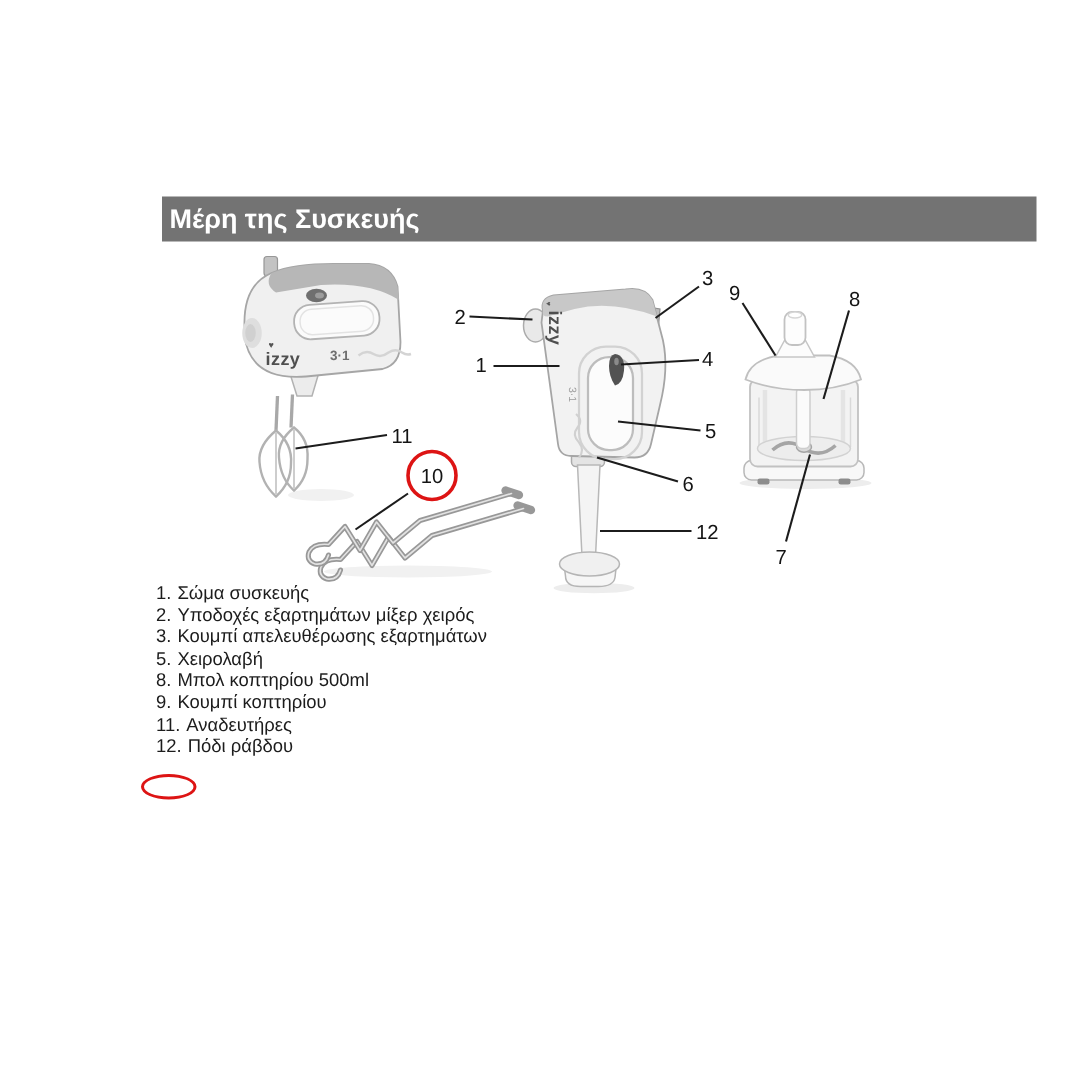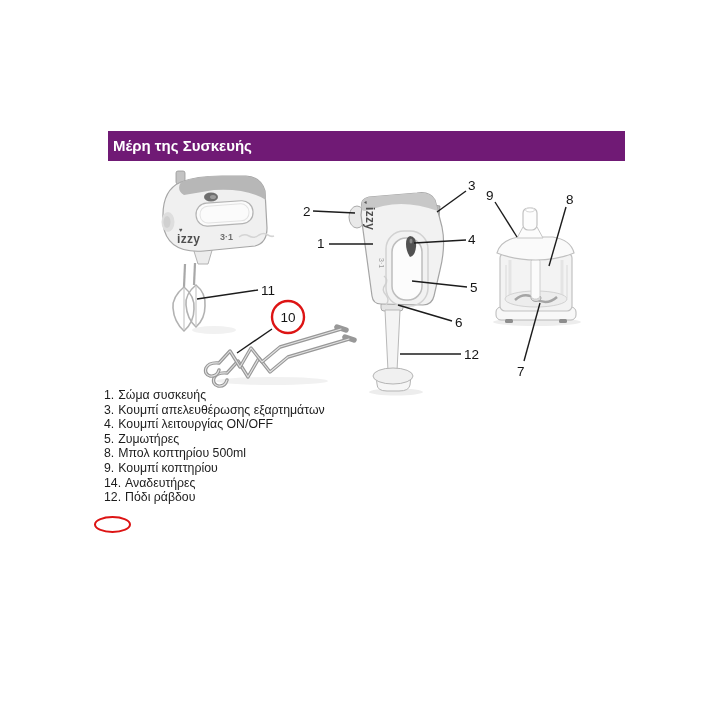--- a/index.html
+++ b/index.html
@@ -1,22 +1,22 @@
 <!DOCTYPE html>
 <html><head>
 <meta charset="utf-8">
 <style>
   html,body{margin:0;padding:0;}
   body{
     width:720px;height:720px;position:relative;background:#ffffff;overflow:hidden;
     font-family:"Liberation Sans","DejaVu Sans",sans-serif;
   }
   .header-bar{
-    position:absolute;left:108px;top:131px;width:517px;height:30px;
-    background:#701a75;color:#ffffff;font-weight:bold;font-size:15px;
+    position:absolute;left:108px;top:131px;width:583px;height:30px;
+    background:#737373;color:#ffffff;font-weight:bold;font-size:18px;
     line-height:30px;padding-left:5px;box-sizing:border-box;
   }
   svg.fig{position:absolute;left:0;top:0;}
   svg text{font-family:"Liberation Sans","DejaVu Sans",sans-serif;}
   .callout-label{font-size:13.5px;fill:#141414;}
   .parts-list{
     position:absolute;left:104px;top:388px;color:#1c1c1c;
     font-size:12.3px;line-height:14.6px;
   }
   .pl-item{white-space:nowrap;}
@@ -164,20 +164,20 @@
   <text class="callout-label" x="261" y="295">11</text>
   <text class="callout-label" x="464" y="359">12</text>
 
   <circle cx="288" cy="317" r="16" fill="none" stroke-width="2.4" stroke="#dd1414"></circle>
 </svg>
 
 <div class="parts-list">
   <div class="list-ellipse"></div>
 
   <div class="pl-item"><span class="pl-num">1.</span><span class="pl-label">Σώμα συσκευής</span></div>
+  <div class="pl-item"><span class="pl-num">2.</span><span class="pl-label">Υποδοχές εξαρτημάτων μίξερ χειρός</span></div>
   <div class="pl-item"><span class="pl-num">3.</span><span class="pl-label">Κουμπί απελευθέρωσης εξαρτημάτων</span></div>
-  <div class="pl-item"><span class="pl-num">4.</span><span class="pl-label">Κουμπί λειτουργίας ON/OFF</span></div>
-  <div class="pl-item"><span class="pl-num">5.</span><span class="pl-label">Ζυμωτήρες</span></div>
+  <div class="pl-item"><span class="pl-num">5.</span><span class="pl-label">Χειρολαβή</span></div>
   <div class="pl-item"><span class="pl-num">8.</span><span class="pl-label">Μπολ κοπτηρίου 500ml</span></div>
   <div class="pl-item"><span class="pl-num">9.</span><span class="pl-label">Κουμπί κοπτηρίου</span></div>
-  <div class="pl-item"><span class="pl-num">14.</span><span class="pl-label">Αναδευτήρες</span></div>
+  <div class="pl-item"><span class="pl-num">11.</span><span class="pl-label">Αναδευτήρες</span></div>
   <div class="pl-item"><span class="pl-num">12.</span><span class="pl-label">Πόδι ράβδου</span></div>
 </div>
 
 </body></html>

